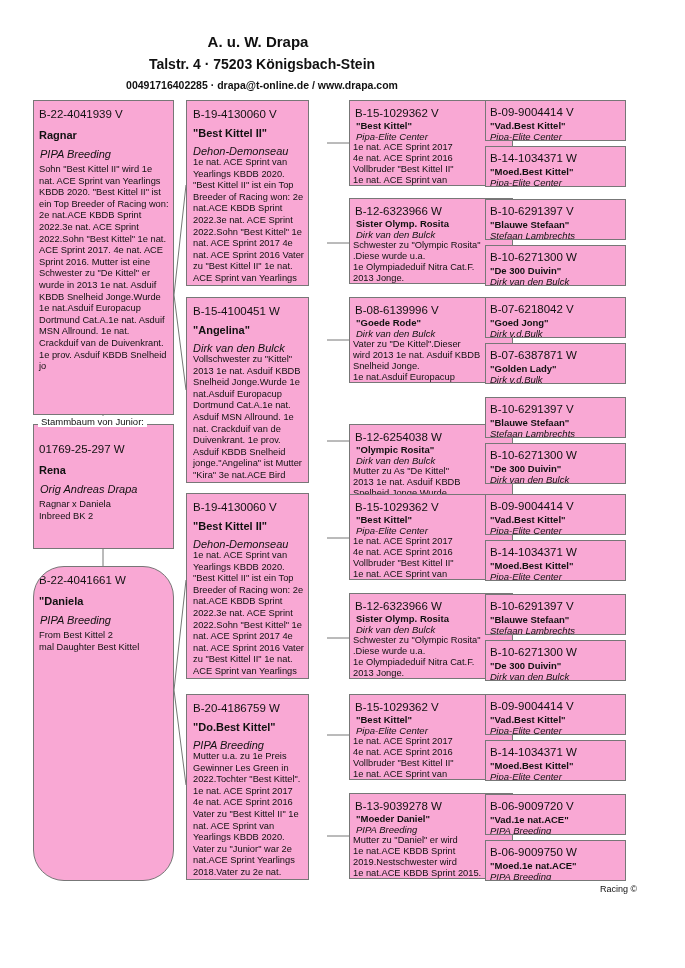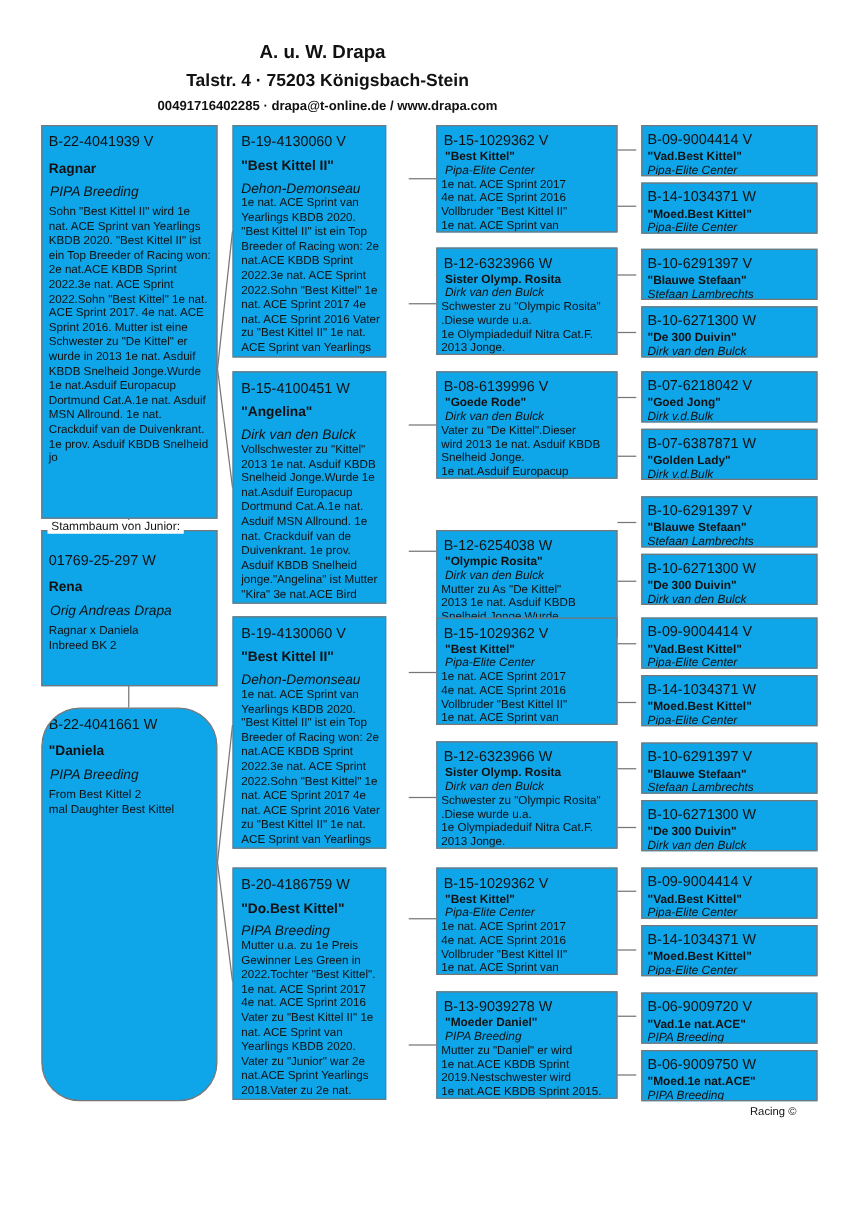--- a/index.html
+++ b/index.html
@@ -1,43 +1,43 @@
 <!DOCTYPE html>
 <html><head>
 <meta charset="utf-8">
 <style>
   html,body{margin:0;padding:0;background:#fff;}
   body{width:685px;height:968px;position:relative;overflow:hidden;font-family:"Liberation Sans",sans-serif;color:#111;}
   .hdr{position:absolute;left:0;width:520px;text-align:center;font-weight:bold;}
   .h1{top:33px;font-size:15px;left:-2px;}
   .h2{top:56px;font-size:14px;left:2px;}
   .h3{top:79px;font-size:10.5px;left:2px;}
-  .box{position:absolute;border:1px solid #777;background:#0ea5e9;box-sizing:border-box;overflow:hidden;}
+  .box{position:absolute;border:1px solid #777;background:#f9a8d4;box-sizing:border-box;overflow:hidden;}
   .ring{font-size:11.5px;line-height:14px;}
   .name{font-weight:bold;}
   .breeder{font-style:italic;}
   .info{font-size:9.3px;line-height:11.6px;white-space:pre-line;}
   
   .c1{left:33px;width:141px;padding:6px 4px 4px 5px;}
   .c1 .ring{margin-bottom:8px;}
   .c1 .name{font-size:11px;margin-bottom:7px;}
   .c1 .breeder{font-size:11px;margin-bottom:4px;padding-left:1px;}
   
   .c2{left:186px;width:123px;padding:6px 4px 4px 6px;}
   .c2 .ring{margin-bottom:6px;}
   .c2 .name{font-size:11px;margin-bottom:6px;}
   .c2 .breeder{font-size:11px;margin-bottom:0px;}
   
-  .c3{left:349px;width:145px;padding:5px 3px 3px 3px;}
+  .c3{left:349px;width:164px;padding:5px 3px 3px 3px;}
   .c3 .ring{padding-left:2px;margin-bottom:1px;}
   .c3 .name{font-size:9.5px;line-height:10.5px;padding-left:3px;}
   .c3 .breeder{font-size:9.5px;line-height:10.5px;padding-left:3px;}
   .c3 .info{font-size:9.3px;line-height:11px;}
   
-  .c4{left:513px;width:141px;padding:4px 4px 2px 4px;}
+  .c4{left:485px;width:141px;padding:4px 4px 2px 4px;}
   .c4 .ring{margin-bottom:2px;}
   .c4 .name{font-size:9.5px;line-height:10.5px;}
   .c4 .breeder{font-size:9.5px;line-height:10.5px;}
   .legend{position:absolute;left:38px;top:416px;font-size:9.5px;background:#fff;padding:0 3px;}
   .footer{position:absolute;left:600px;top:884px;font-size:9px;}
   svg.lines{position:absolute;left:0;top:0;}
 </style>
 </head>
 <body>
 

